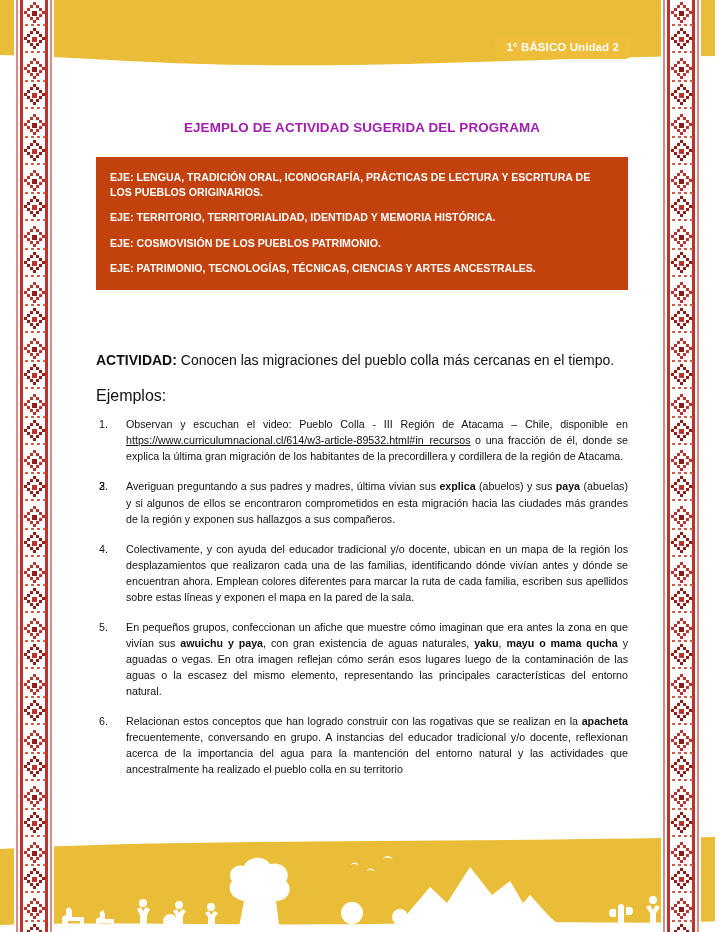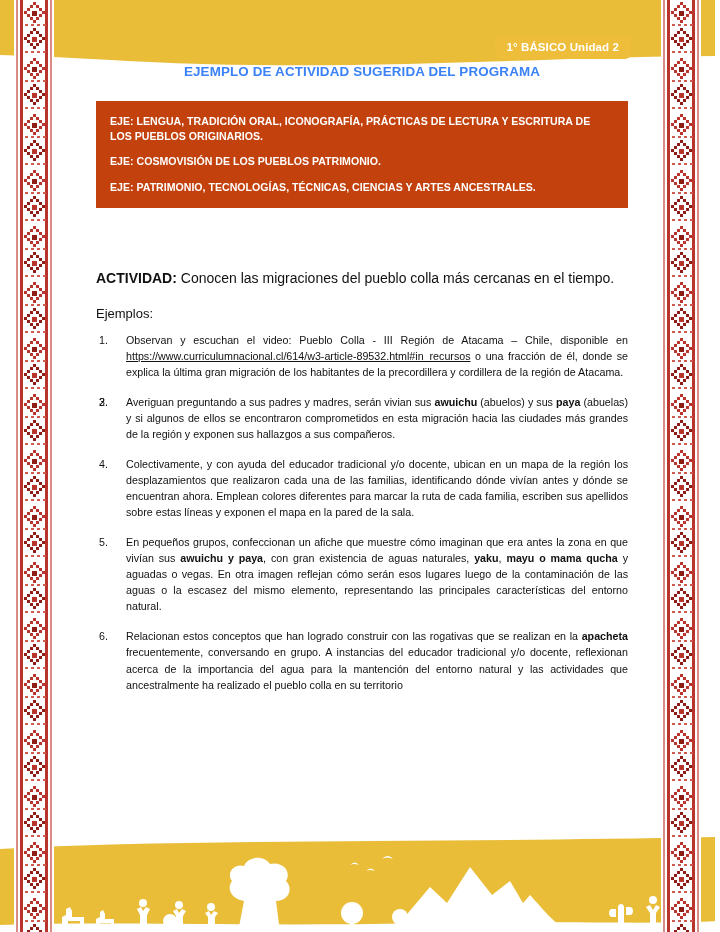--- a/index.html
+++ b/index.html
@@ -60,25 +60,25 @@
 
   
   .content{
     position:absolute;
     left:96px; top:0;
     width:532px;
     z-index:4;
   }
 
   .doc-title{
-    margin-top:64px;
+    margin-top:120px;
     text-align:center;
     font-size:13.4px;
     font-weight:bold;
-    color:#3b82f6;
+    color:#a21caf;
     letter-spacing:.15px;
   }
 
   .eje-box{
     margin-top:22px;
     background:#c2410c;
     color:#ffffff;
     padding:13px 14px 14px 14px;
   }
   .eje-line{
@@ -92,21 +92,21 @@
   .activity{
     margin-top:60px;
     font-size:14px;
     color:#111111;
     line-height:1.45;
   }
   .activity b{ font-weight:bold; }
 
   .ejemplos-label{
     margin-top:17px;
-    font-size:13px;
+    font-size:16px;
     color:#111111;
   }
 
   ol.items{
     list-style:none;
     margin-top:11px;
   }
   ol.items > li{
     position:relative;
     padding-left:30px;
@@ -239,33 +239,34 @@
       <path d="M382,22 q6,-6 11,0 q-6,-3 -11,0 Z"></path>
     </g>
   </svg>
 
   <div class="content">
 
     <div class="doc-title">EJEMPLO DE ACTIVIDAD SUGERIDA DEL PROGRAMA</div>
 
     <div class="eje-box">
       <div class="eje-line">EJE: LENGUA, TRADICIÓN ORAL, ICONOGRAFÍA, PRÁCTICAS DE LECTURA Y ESCRITURA DE LOS PUEBLOS ORIGINARIOS.</div>
+      <div class="eje-line">EJE: TERRITORIO, TERRITORIALIDAD, IDENTIDAD Y MEMORIA HISTÓRICA.</div>
       <div class="eje-line">EJE: COSMOVISIÓN DE LOS PUEBLOS PATRIMONIO.</div>
       <div class="eje-line">EJE: PATRIMONIO, TECNOLOGÍAS, TÉCNICAS, CIENCIAS Y ARTES ANCESTRALES.</div>
     </div>
 
     <div class="activity">
       <b>ACTIVIDAD:</b><span> Conocen las migraciones del pueblo colla más cercanas en el tiempo.</span>
     </div>
 
     <div class="ejemplos-label">Ejemplos:</div>
 
     <ol class="items" id="items-list">
         <li><span class="num">1.</span><span>Observan y escuchan el video: Pueblo Colla - III Región de Atacama – Chile, disponible en </span><a>https://www.curriculumnacional.cl/614/w3-article-89532.html#in_recursos</a><span> o una fracción de él, donde se explica la última gran migración de los habitantes de la precordillera y cordillera de la región de Atacama.</span></li>
         <li><span class="num">2.</span></li>
-        <li><span class="num">3.</span><span>Averiguan preguntando a sus padres y madres, serán vivian sus </span><b>awuichu</b><span> (abuelos) y sus </span><b>paya</b><span> (abuelas) y si algunos de ellos se encontraron comprometidos en esta migración hacia las ciudades más grandes de la región y exponen sus hallazgos a sus compañeros.</span></li>
+        <li><span class="num">3.</span><span>Averiguan preguntando a sus padres y madres, última vivian sus </span><b>explica</b><span> (abuelos) y sus </span><b>paya</b><span> (abuelas) y si algunos de ellos se encontraron comprometidos en esta migración hacia las ciudades más grandes de la región y exponen sus hallazgos a sus compañeros.</span></li>
         <li><span class="num">4.</span><span>Colectivamente, y con ayuda del educador tradicional y/o docente, ubican en un mapa de la región los desplazamientos que realizaron cada una de las familias, identificando dónde vivían antes y dónde se encuentran ahora. Emplean colores diferentes para marcar la ruta de cada familia, escriben sus apellidos sobre estas líneas y exponen el mapa en la pared de la sala.</span></li>
         <li><span class="num">5.</span><span>En pequeños grupos, confeccionan un afiche que muestre cómo imaginan que era antes la zona en que vivían sus </span><b>awuichu y paya</b><span>, con gran existencia de aguas naturales, </span><b>yaku</b><span>, </span><b>mayu o mama qucha</b><span> y aguadas o vegas. En otra imagen reflejan cómo serán esos lugares luego de la contaminación de las aguas o la escasez del mismo elemento, representando las principales características del entorno natural.</span></li>
         <li><span class="num">6.</span><span>Relacionan estos conceptos que han logrado construir con las rogativas que se realizan en la </span><b>apacheta</b><span> frecuentemente, conversando en grupo. A instancias del educador tradicional y/o docente, reflexionan acerca de la importancia del agua para la mantención del entorno natural y las actividades que ancestralmente ha realizado el pueblo colla en su territorio</span></li>
       </ol>
 
   </div>
 </div>
 
 </body></html>

